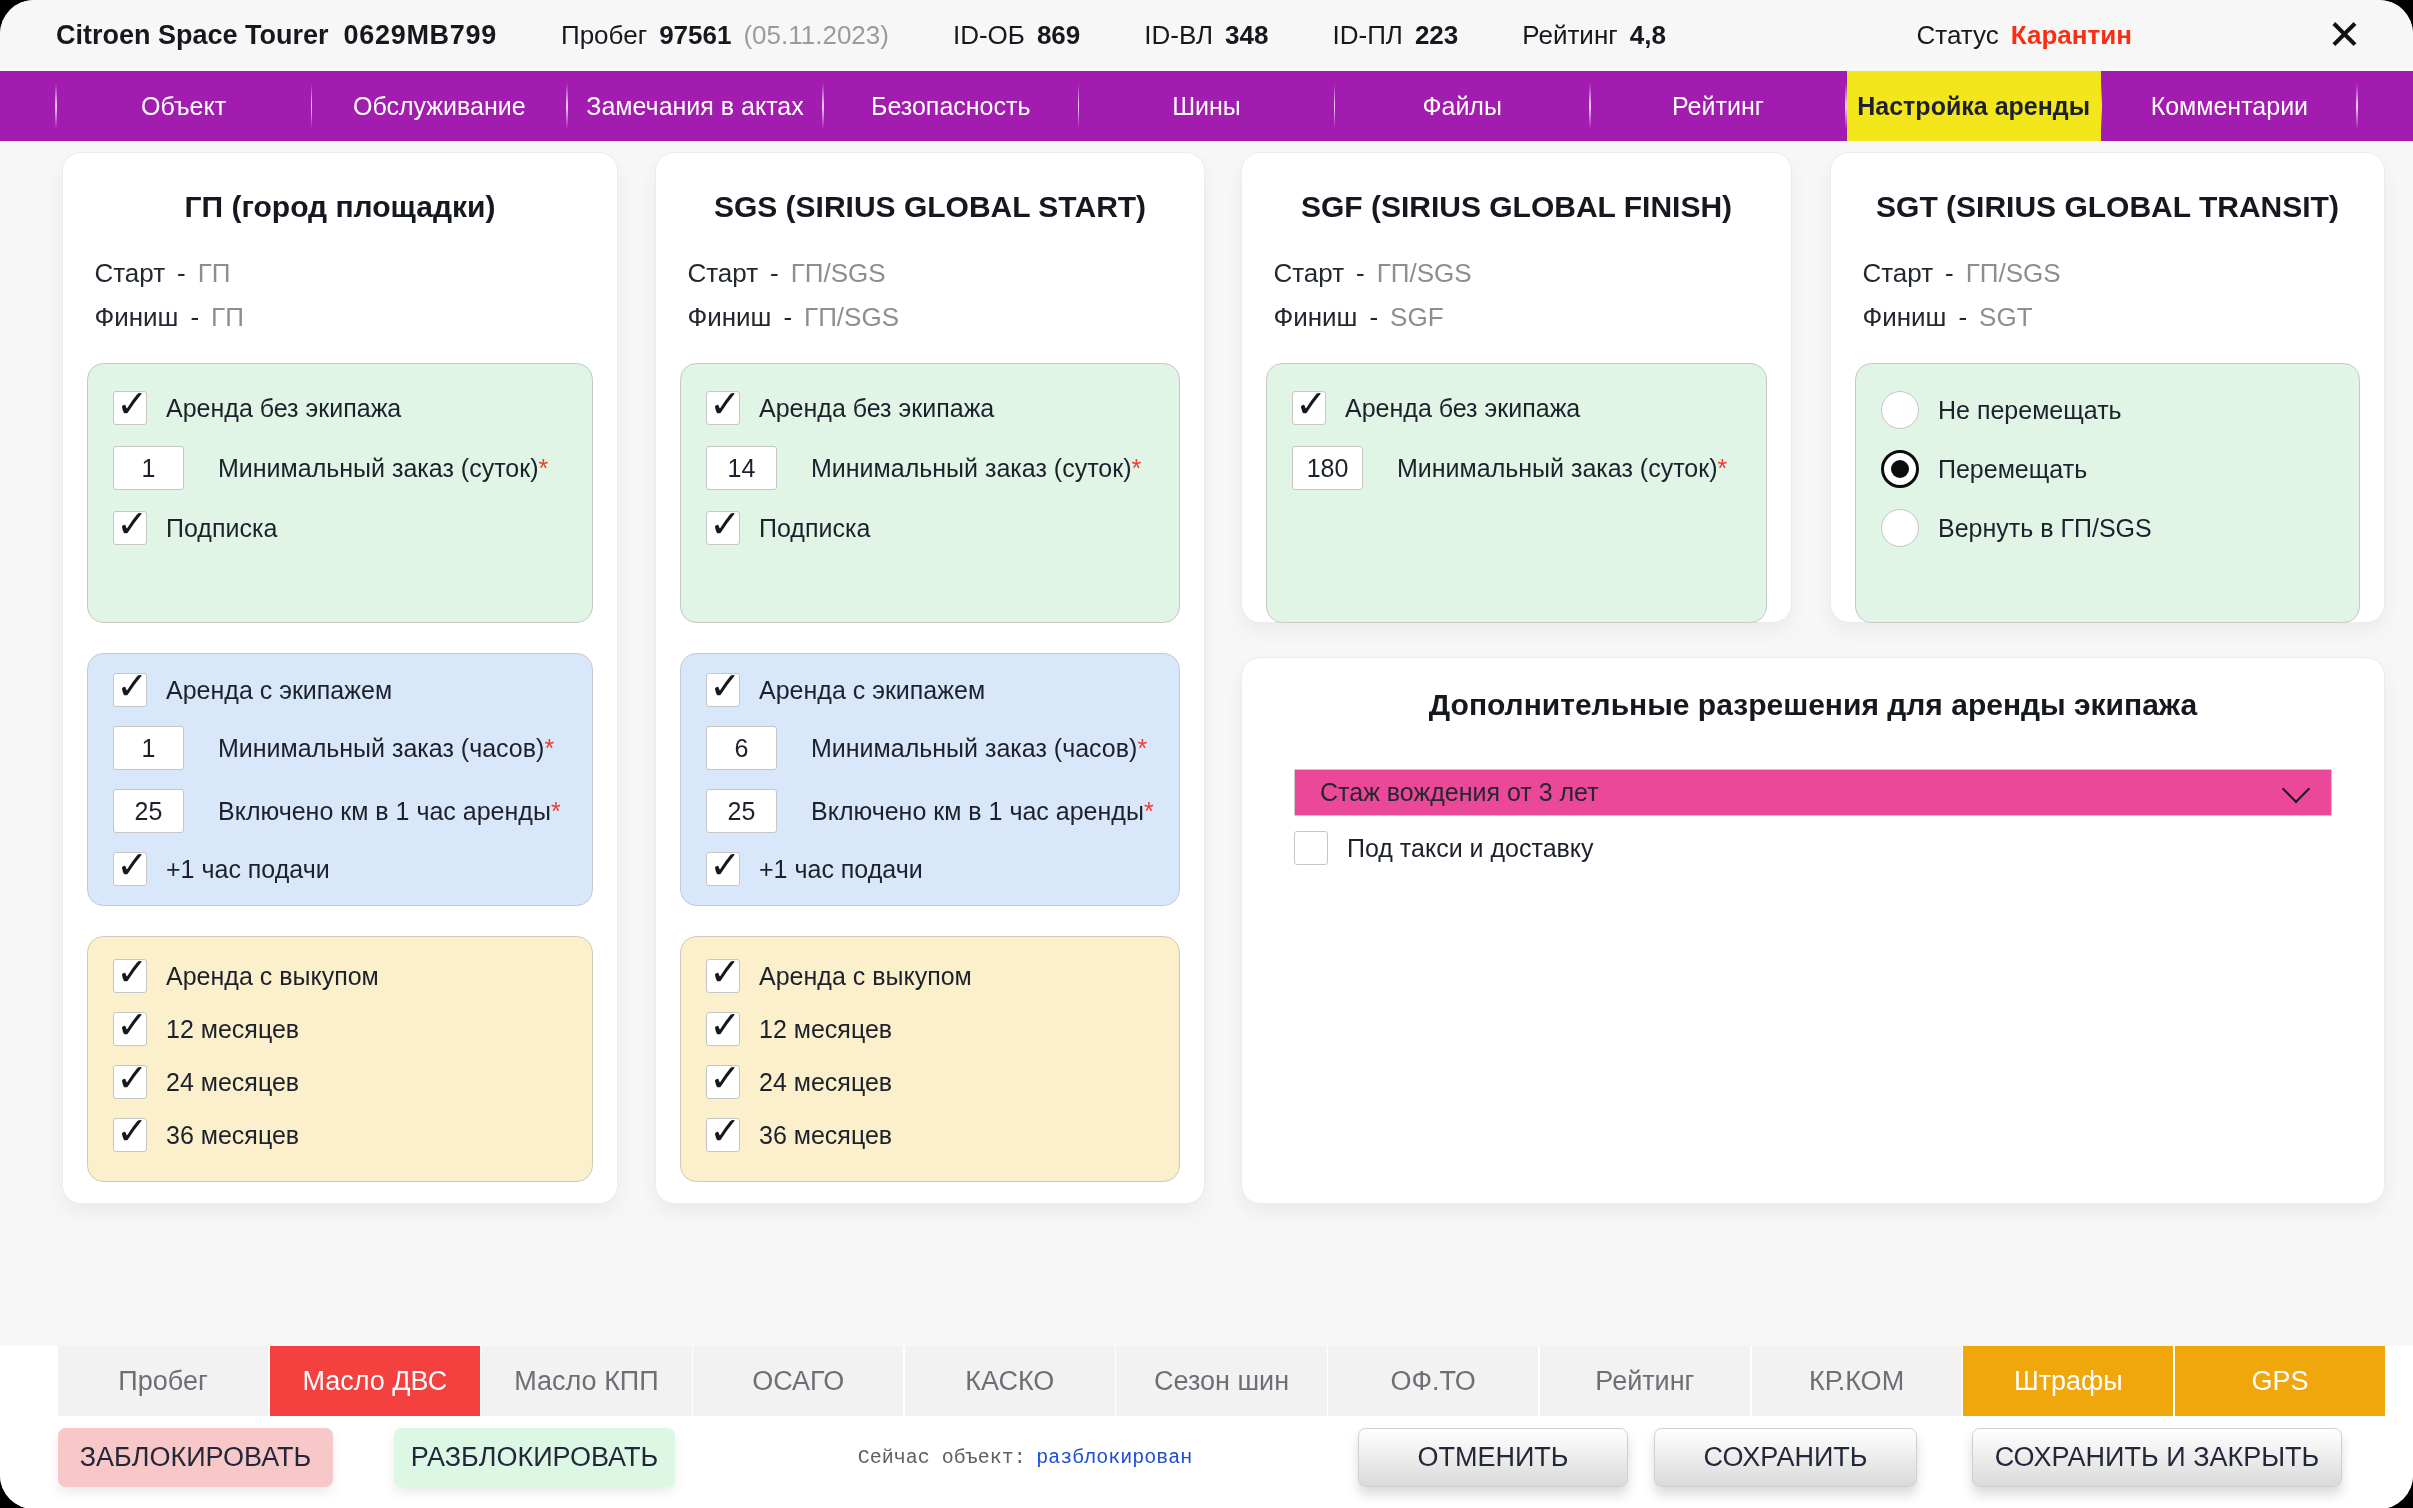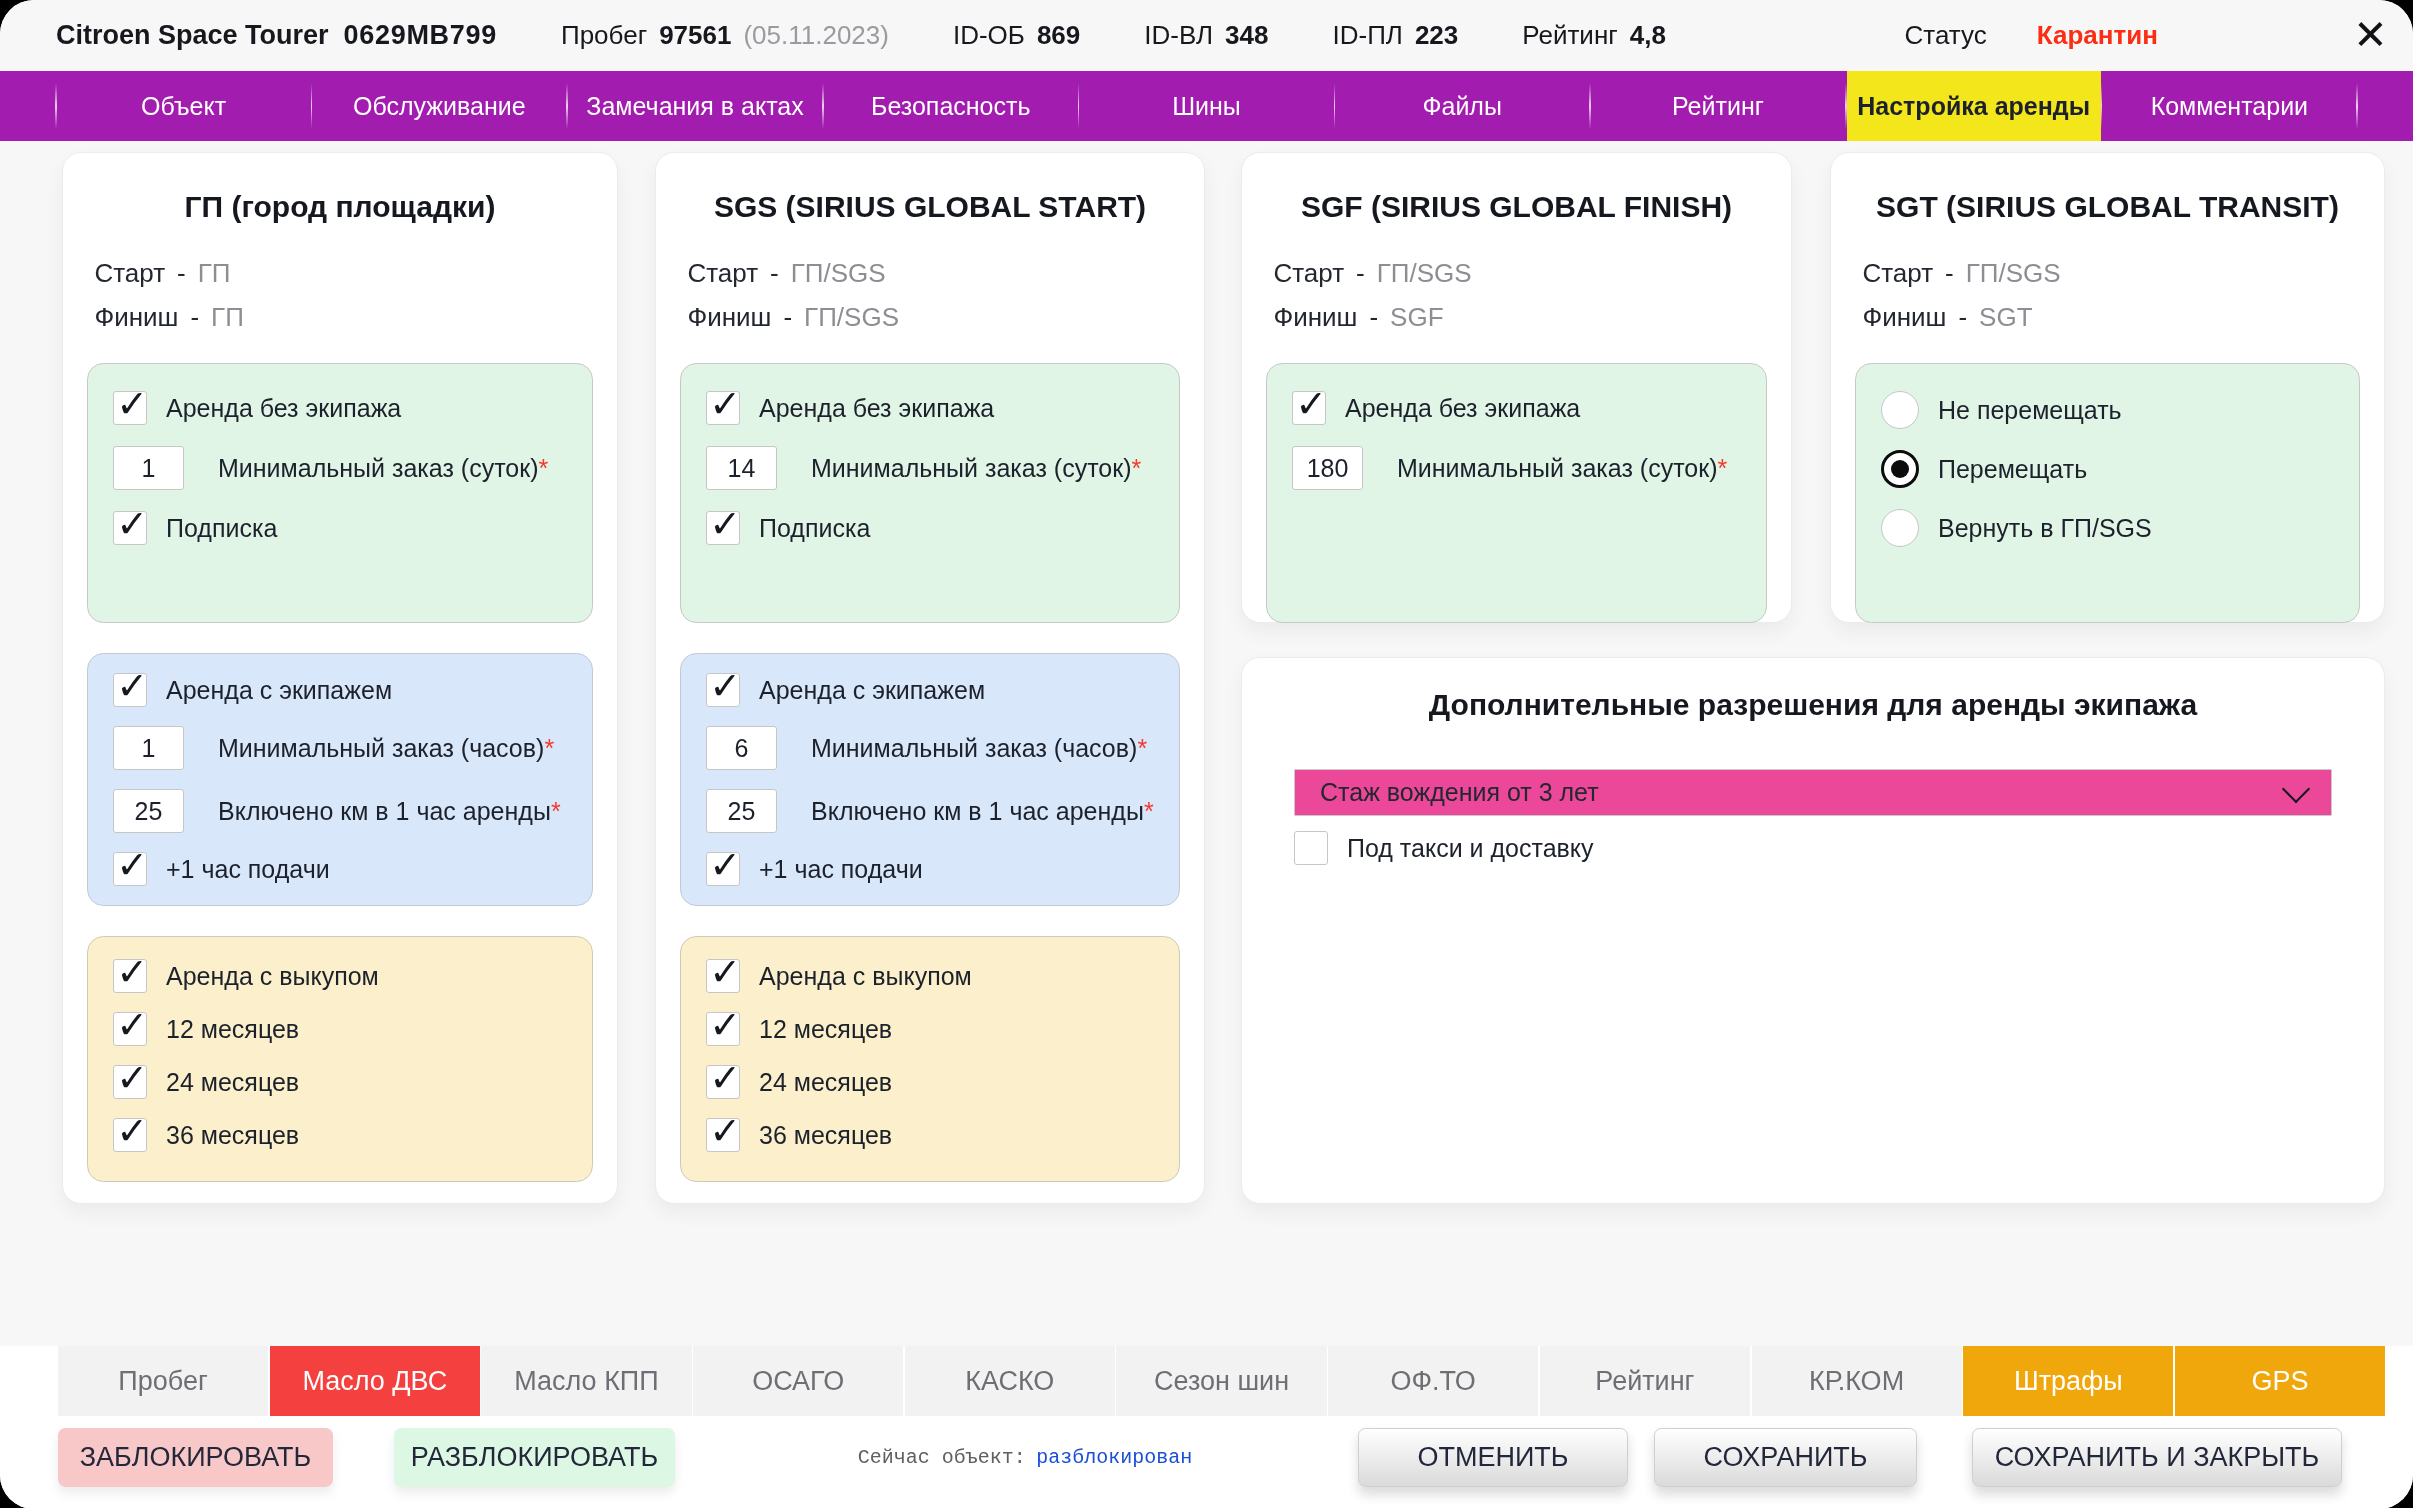--- a/index.html
+++ b/index.html
@@ -1,29 +1,29 @@
 <!DOCTYPE html>
 <html style="font-size:12px"><head>
 <meta charset="utf-8">
 <style>
   html,body{margin:0;padding:0;overflow:hidden;}
   body{width:2413px;height:1509px;background:#000;font-family:"Liberation Sans",sans-serif;position:relative;}
   .window{position:absolute;inset:0;background:#fff;border-radius:34px;overflow:hidden;}
 
   
-  header{height:71px;background:#f7f7f8;display:flex;align-items:center;padding:0 15px 0 56px;font-size:26px;color:#16181d;box-sizing:border-box;}
+  header{height:71px;background:#f7f7f8;display:flex;align-items:center;padding:0 41px 0 56px;font-size:26px;color:#16181d;box-sizing:border-box;}
   .title-group{display:flex;gap:15px;align-items:baseline;font-size:27px;}
   .car-title{font-weight:700;}
   .car-plate{font-weight:800;letter-spacing:0.7px;}
   .stat{display:flex;gap:12px;margin-left:64px;align-items:baseline;white-space:nowrap;}
   .stat .lbl{font-weight:400;}
   .stat .val{font-weight:700;}
   .muted{color:#9a9ba0;}
   .status{margin-left:auto;}
-  .status-val{color:#fb2d12;font-weight:700;margin-left:38px;}
+  .status-val{color:#fb2d12;font-weight:700;}
   .close-btn{margin-left:185px;background:none;border:none;font-size:41px;line-height:1;color:#101216;padding:0 10.4px;cursor:pointer;font-family:inherit;}
 
   
   nav{height:70px;background:#a21caf;display:flex;align-items:stretch;padding:0 55px;}
   .vsep{width:1.5px;flex:none;align-self:center;height:46px;background:linear-gradient(180deg,rgba(255,255,255,0),rgba(255,255,255,.8),rgba(255,255,255,0));}
   .tab{flex:1;display:flex;align-items:center;justify-content:center;color:#fff;font-size:25px;cursor:pointer;white-space:nowrap;}
   .tab.active{background:#f3e71c;color:#1d212c;font-weight:700;}
 
   
   .content{position:relative;height:1205px;background:#f7f7f8;}

